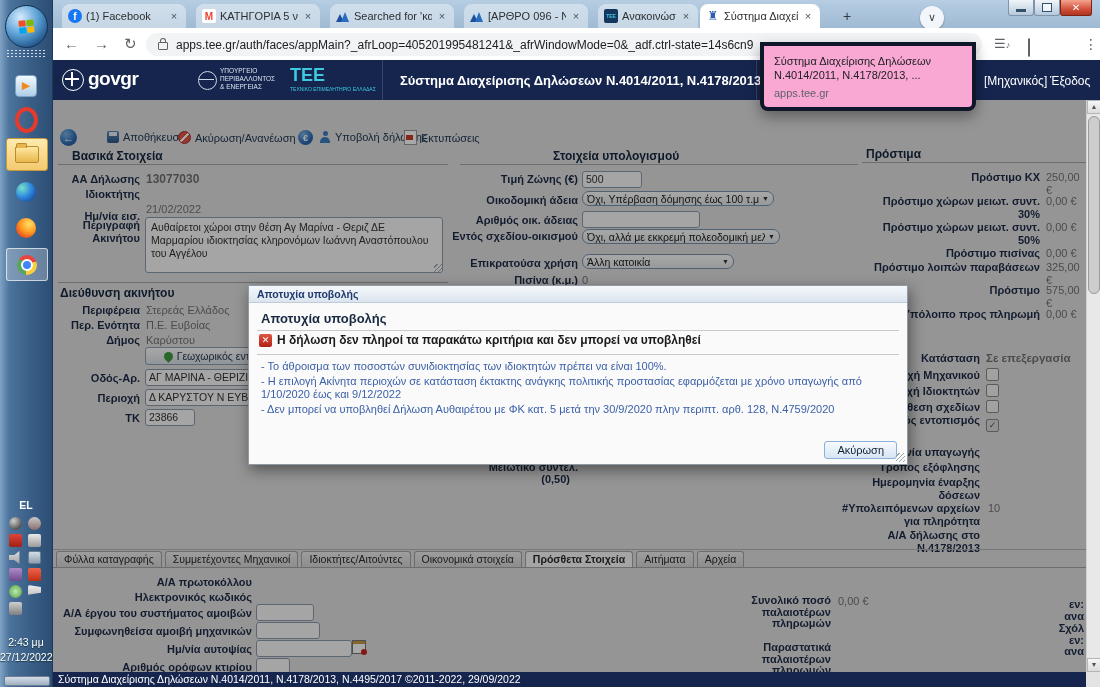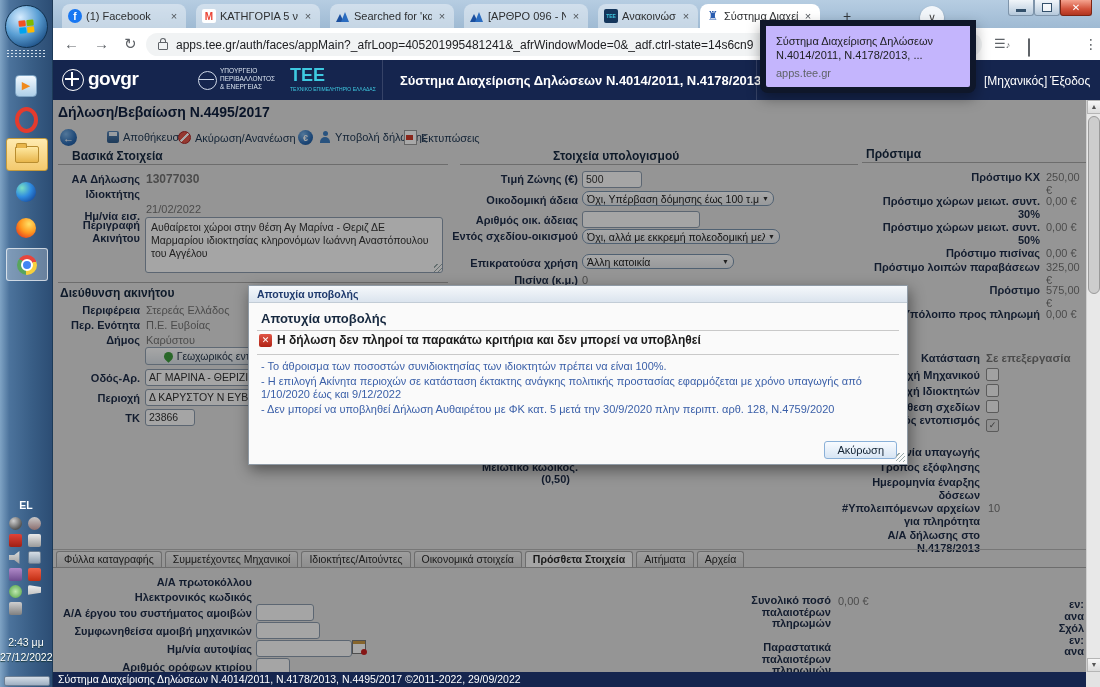--- a/index.html
+++ b/index.html
@@ -57,21 +57,21 @@
   .wrest{width:8px;height:7px;border:1px solid #33506b;background:rgba(255,255,255,.7);}
   .toolbar{position:absolute;left:52px;top:28px;width:1048px;height:32px;background:#fff;border-bottom:1px solid #cfd4d9;}
   .navg{position:absolute;top:35px;color:#5f6368;font-size:15px;z-index:2;}
   .addr{position:absolute;left:146px;top:33px;width:836px;height:23px;border-radius:12px;background:#f1f3f4;display:flex;align-items:center;z-index:1;}
   .lock{width:8px;height:6px;border:1.5px solid #5f6368;border-radius:1px;position:relative;margin:3px 8px 0 12px;}
   .lock:before{content:"";position:absolute;left:1px;top:-5px;width:4px;height:4px;border:1.5px solid #5f6368;border-bottom:none;border-radius:3px 3px 0 0;}
   .url{font-size:12px;color:#202124;white-space:nowrap;overflow:hidden;width:770px;}
   .tico{position:absolute;top:36px;color:#5f6368;z-index:2;}
   .avatar{width:18px;height:18px;border-radius:50%;background:radial-gradient(circle at 35% 30%,#b9a5d0,#6b5a8e 60%,#3e3457);}
   .sideico{width:12px;height:11px;border:1.5px solid #5f6368;border-radius:2px;}
-  .tooltipcard{position:absolute;left:760px;top:20px;width:216px;z-index:60;background:#c4b5fd;border:6px solid #0f172a;border-radius:0 0 8px 8px;box-shadow:0 6px 14px rgba(0,0,0,.35);padding:8px 10px;box-sizing:border-box;}
+  .tooltipcard{position:absolute;left:760px;top:42px;width:216px;z-index:60;background:#f9a8d4;border:4px solid #0f172a;border-radius:0 0 8px 8px;box-shadow:0 6px 14px rgba(0,0,0,.35);padding:8px 10px;box-sizing:border-box;}
   .tooltipcard .t1{font-size:11px;color:#202124;line-height:14px;}
   .tooltipcard .t2{font-size:11px;color:#5f6368;margin-top:5px;}
   
   .sitehead{position:absolute;left:52px;top:60px;width:1048px;height:40px;background:#15254e;z-index:3;}
   .sitefoot{position:absolute;left:52px;top:672px;width:1034px;height:15px;background:#15254e;color:#fff;font-size:10.5px;line-height:15px;padding-left:6px;box-sizing:border-box;z-index:6;}
   .govemb{position:absolute;left:10px;top:9px;width:20px;height:20px;border:1.5px solid #fff;border-radius:50%;}
   .govemb:before{content:"";position:absolute;left:8px;top:2px;width:2px;height:14px;background:#fff;}
   .govemb:after{content:"";position:absolute;left:2px;top:8px;width:14px;height:2px;background:#fff;}
   .minemb{position:absolute;left:146px;top:11px;width:17px;height:17px;border:1px solid #cfd8e8;border-radius:50%;}
   .minemb:before{content:"";position:absolute;left:0;top:7px;width:15px;height:1px;background:#cfd8e8;}
@@ -253,21 +253,20 @@
     <span class="abs" style="left:238px;top:26px;color:#3ec9e0;font-size:5px">ΤΕΧΝΙΚΟ ΕΠΙΜΕΛΗΤΗΡΙΟ ΕΛΛΑΔΑΣ</span>
     <span class="hsep" style="left:330px"></span>
     <span class="abs" style="left:348px;top:13px;color:#fff;font-weight:bold;font-size:13px;white-space:nowrap;overflow:hidden;width:360px">Σύστημα Διαχείρισης Δηλώσεων Ν.4014/2011, Ν.4178/2013, Ν.4495/2017</span>
     <span class="hsep" style="left:704px"></span>
     <span class="abs" style="left:932px;top:14px;color:#fff;font-size:12px">[Μηχανικός]</span>
     <span class="abs" style="left:998px;top:14px;color:#fff;font-size:12px">Έξοδος</span>
   </div>
 
   <div class="content"></div>
 
-  <div class="abs" style="left:58px;top:104px;font-size:14px;font-weight:bold;color:#0f1f3d;z-index:2">Δήλωση/Βεβαίωση Ν.4495/2017</div>
 
   <div class="pgtool" style="left:60px;top:129px">
       <span class="cir" style="width:17px;height:17px;font-size:11px">←</span>
     </div>
   <div class="pgtool" style="left:107px;top:131px">
       <span class="ic-save"></span>
       <span>Αποθήκευση</span>
     </div>
   <div class="pgtool" style="left:178px;top:131px">
       <span class="ic-undo"></span>
@@ -334,21 +333,21 @@
       <span class="st">Όχι, αλλά με εκκρεμή πολεοδομική μελέτη</span>
       <span class="ar">▼</span>
     </div>
   <div class="lbl" style="left:430px;top:257px;width:148px">Επικρατούσα χρήση</div>
   <div class="sel" style="left:582px;top:254px;width:152px">
       <span class="st">Άλλη κατοικία</span>
       <span class="ar">▼</span>
     </div>
   <div class="lbl" style="left:430px;top:274px;width:148px">Πισίνα (κ.μ.)</div>
   <div class="val" style="left:582px;top:274px">0</div>
-  <div class="lbl" style="left:430px;top:461px;width:148px">Μειωτικό κωδικός.</div>
+  <div class="lbl" style="left:430px;top:461px;width:148px">Μειωτικό συντελ.</div>
   <div class="lbl" style="left:430px;top:473px;width:140px">(0,50)</div>
 
   <div class="lbl" style="left:880px;top:171px;width:160px">Πρόστιμο ΚΧ</div>
   <div class="val" style="left:1046px;top:171px;width:42px">250,00 €</div>
   <div class="lbl" style="left:880px;top:195px;width:160px">Πρόστιμο χώρων μειωτ. συντ. 30%</div>
   <div class="val" style="left:1046px;top:195px;width:42px">0,00 €</div>
   <div class="lbl" style="left:880px;top:221px;width:160px">Πρόστιμο χώρων μειωτ. συντ. 50%</div>
   <div class="val" style="left:1046px;top:221px;width:42px">0,00 €</div>
   <div class="lbl" style="left:880px;top:247px;width:160px">Πρόστιμο πισίνας</div>
   <div class="val" style="left:1046px;top:247px;width:42px">0,00 €</div>

